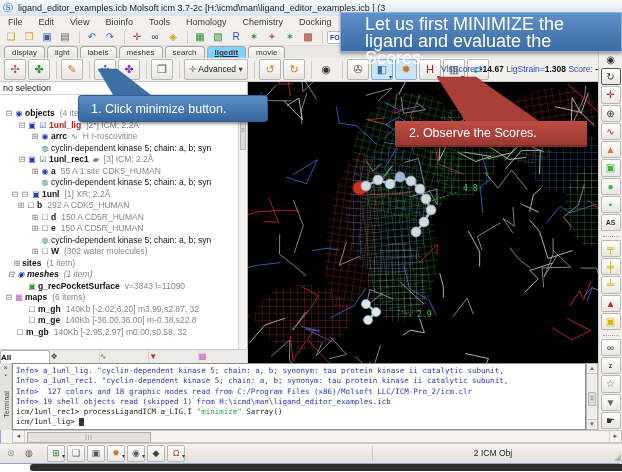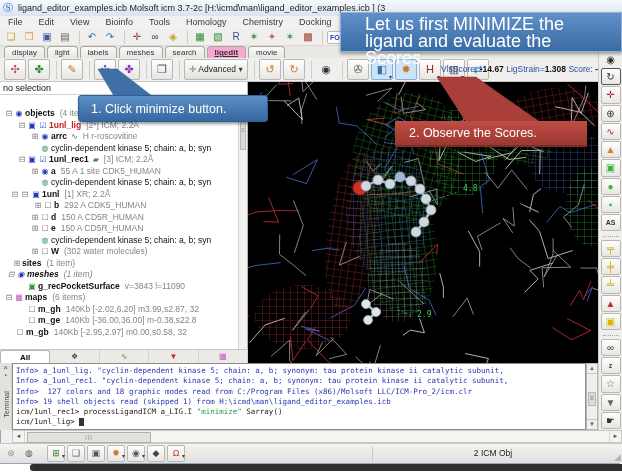--- a/index.html
+++ b/index.html
@@ -14,21 +14,21 @@
   .menubar{position:absolute;left:0;top:16px;width:622px;height:13px;background:#f2f1ef;border-bottom:1px solid #e2e0dc;font-size:9px;color:#3a3a3a;line-height:13px;white-space:nowrap;}
   .menu-item{display:inline-block;padding:0 8px;cursor:default;}
 
   
   .toolbar1{position:absolute;left:0;top:29px;width:622px;height:17px;background:#f0efed;border-bottom:1px solid #dcdad6;display:flex;align-items:center;padding-left:3px;box-sizing:border-box;}
   .t1{width:16px;height:14px;font-size:10px;line-height:14px;text-align:center;margin-right:2px;}
   .t1.lbl{width:auto;padding:0 2px;border:1px solid #b9b7b3;border-radius:2px;background:#fff;font-size:7px;font-weight:bold;line-height:11px;height:11px;}
   .tsep{width:1px;height:13px;background:#cfcdc9;margin:0 4px;}
   .tabrow{position:absolute;left:0;top:46px;width:622px;height:12px;background:#e9e8e5;display:flex;align-items:flex-end;padding-left:4px;box-sizing:border-box;}
   .tab{font-size:8px;line-height:11px;height:11px;padding:0 7px;margin-right:2px;border:1px solid #a9a7a2;border-bottom:none;border-radius:4px 4px 0 0;background:linear-gradient(#fbfbfa,#e6e5e2);color:#333;}
-  .tab.active{background:#f9a8d4;font-weight:bold;text-decoration:underline;}
+  .tab.active{background:#7dd3fc;font-weight:bold;text-decoration:underline;}
   .toolbar2{position:absolute;left:0;top:58px;width:622px;height:24px;background:#f0efed;border-bottom:1px solid #c9c7c3;display:flex;align-items:center;padding-left:4px;box-sizing:border-box;}
   .t2{width:20px;height:19px;border:1px solid #b9b7b3;border-radius:2px;background:linear-gradient(#fefefe,#e7e6e2);font-size:11px;line-height:18px;text-align:center;margin-right:2px;position:relative;}
   .t2.sel{background:#cde4f7;border-color:#7ab0e0;}
   .t2.plain{border:none;background:none;}
   .t2 .caret{position:absolute;right:0px;bottom:-1px;font-size:6px;color:#444;line-height:6px;}
   .t2sep{width:1px;height:18px;background:#cfcdc9;margin:0 4px;}
   .advanced{width:62px;height:19px;border:1px solid #b9b7b3;border-radius:2px;background:linear-gradient(#fefefe,#e2e1dd);font-size:8.5px;line-height:18px;text-align:center;color:#222;margin-right:2px;white-space:nowrap;}
   .score{position:absolute;left:441px;top:64px;width:157px;font-size:8.5px;white-space:nowrap;overflow:hidden;}
   .score .lab{color:#2b4fa0;}
   .score .val{color:#111;font-weight:bold;}
@@ -43,21 +43,21 @@
   .expander{display:inline-block;width:10px;color:#777;font-size:8px;text-align:center;}
   .ticon{display:inline-block;width:10px;font-size:8px;text-align:center;margin-right:1px;}
   .tname{font-weight:bold;color:#111;}
   .tname.red{color:#c42020;}
   .tname.plain{font-weight:normal;}
   .tdetail{color:#858585;margin-left:5px;}
   .aicon{display:inline-block;margin-left:4px;font-size:8px;}
   .ws-scroll{position:absolute;right:0;top:26px;bottom:14px;width:9px;background:#f4f3f1;border-left:1px solid #d5d3cf;box-sizing:border-box;}
   .ws-thumb{position:absolute;left:1px;right:1px;top:2px;height:38px;background:#dddbd7;border:1px solid #b9b7b3;font-size:6px;color:#888;text-align:center;line-height:38px;}
   .ws-tabs{position:absolute;left:0;bottom:0;width:248px;height:14px;background:#eceae7;border-top:1px solid #c9c7c3;display:flex;box-sizing:border-box;}
-  .wstab{flex:1;border-right:1px solid #d5d3cf;font-size:8px;text-align:center;line-height:13px;}
+  .wstab{flex:1;border-right:1px solid #d5d3cf;font-size:8px;line-height:13px;}
   .wstab.all{background:#fff;font-weight:bold;border:1px solid #b9b7b3;border-bottom:none;border-radius:3px 3px 0 0;}
 
   
   .viewport{position:absolute;left:248px;top:82px;width:350px;height:281px;background:#000;overflow:hidden;}
   .viewport svg{display:block;}
 
   
   .rtoolbar{position:absolute;left:598px;top:50px;width:24px;height:380px;background:#f0efed;border-left:1px solid #d0cecb;box-sizing:border-box;display:flex;flex-direction:column;align-items:center;padding-top:2px;}
   .rt{width:18px;height:16px;border:1px solid #b9b7b3;border-radius:2px;background:linear-gradient(#fdfdfd,#e8e7e3);font-size:10px;line-height:15px;text-align:center;margin-bottom:1px;}
   .rt.plain{border:none;background:none;}
@@ -185,21 +185,21 @@
     <div class="ws-sel">no selection</div>
     <div class="ws-tree" id="wstree">
         <div class="trow" style="padding-left: 4px;"><span class="expander">⊟</span><span class="ticon" style="color: rgb(36, 56, 184);">◉</span><span class="tname">objects</span><span class="tdetail">(4 items)</span></div>
         <div class="trow" style="padding-left: 17px;"><span class="expander">⊟</span><span class="ticon" style="color: rgb(36, 56, 184);">▣</span><span class="ticon" style="color: rgb(42, 111, 208);">☑</span><span class="tname red">1unl_lig</span><span class="tdetail">[2*] ICM; 2.2Å</span></div>
         <div class="trow" style="padding-left: 30px;"><span class="expander">⊞</span><span class="ticon" style="color: rgb(36, 56, 184);">◉</span><span class="tname">arrc</span><span class="aicon" style="color: rgb(58, 106, 58);">∿</span><span class="tdetail">H  r-roscovitine</span></div>
         <div class="trow" style="padding-left: 30px;"><span class="expander"></span><span class="ticon" style="color: rgb(46, 139, 106);">◍</span><span class="tname plain">cyclin-dependent kinase 5; chain: a, b; syn</span></div>
         <div class="trow" style="padding-left: 17px;"><span class="expander">⊟</span><span class="ticon" style="color: rgb(36, 56, 184);">▣</span><span class="ticon" style="color: rgb(42, 111, 208);">☑</span><span class="tname">1unl_rec1</span><span class="aicon" style="color: rgb(46, 155, 46);">▰</span><span class="tdetail">[3] ICM; 2.2Å</span></div>
         <div class="trow" style="padding-left: 30px;"><span class="expander">⊞</span><span class="ticon" style="color: rgb(36, 56, 184);">◉</span><span class="tname">a</span><span class="tdetail">55 A  1 site CDK5_HUMAN</span></div>
         <div class="trow" style="padding-left: 30px;"><span class="expander"></span><span class="ticon" style="color: rgb(46, 139, 106);">◍</span><span class="tname plain">cyclin-dependent kinase 5; chain: a, b; syn</span></div>
         <div class="trow" style="padding-left: 10px;"><span class="expander">⊟</span><span class="ticon" style="color: rgb(119, 119, 119);">⊟</span><span class="ticon" style="color: rgb(36, 56, 184);">▣</span><span class="tname">1unl</span><span class="tdetail">[1] XR; 2.2Å</span></div>
-        <div class="trow" style="padding-left: 33px;"><span class="expander">⊞</span><span class="ticon" style="color: rgb(119, 119, 119);">☐</span><span class="tname">b</span><span class="tdetail">292 A  CDK5_HUMAN</span></div>
+        <div class="trow" style="padding-left: 16px;"><span class="expander">⊞</span><span class="ticon" style="color: rgb(119, 119, 119);">☐</span><span class="tname">b</span><span class="tdetail">292 A  CDK5_HUMAN</span></div>
         <div class="trow" style="padding-left: 30px;"><span class="expander">⊞</span><span class="ticon" style="color: rgb(119, 119, 119);">☐</span><span class="tname">d</span><span class="tdetail">150 A  CD5R_HUMAN</span></div>
         <div class="trow" style="padding-left: 30px;"><span class="expander">⊞</span><span class="ticon" style="color: rgb(119, 119, 119);">☐</span><span class="tname">e</span><span class="tdetail">150 A  CD5R_HUMAN</span></div>
         <div class="trow" style="padding-left: 30px;"><span class="expander"></span><span class="ticon" style="color: rgb(46, 139, 106);">◍</span><span class="tname plain">cyclin-dependent kinase 5; chain: a, b; syn</span></div>
         <div class="trow" style="padding-left: 30px;"><span class="expander">⊞</span><span class="ticon" style="color: rgb(119, 119, 119);">☐</span><span class="tname">W</span><span class="tdetail">(302 water molecules)</span></div>
         <div class="trow" style="padding-left: 12px;"><span class="expander">⊞</span><span class="tname">sites</span><span class="tdetail">(1 item)</span></div>
         <div class="trow" style="padding-left: 6px; font-style: italic;"><span class="expander">⊟</span><span class="ticon" style="color: rgb(36, 56, 184);">◉</span><span class="tname">meshes</span><span class="tdetail">(1 item)</span></div>
         <div class="trow" style="padding-left: 17px;"><span class="expander"></span><span class="ticon" style="color: rgb(46, 155, 46);">▣</span><span class="tname">g_recPocketSurface</span><span class="tdetail">v=3843 l=11090</span></div>
         <div class="trow" style="padding-left: 4px;"><span class="expander">⊟</span><span class="ticon" style="color: rgb(192, 80, 192);">▦</span><span class="tname">maps</span><span class="tdetail">(6 items)</span></div>
         <div class="trow" style="padding-left: 17px;"><span class="expander"></span><span class="ticon" style="color: rgb(119, 119, 119);">☐</span><span class="tname">m_gh</span><span class="tdetail">140Kb [-2.02,6.20] m3.99,s2.87, 32</span></div>
         <div class="trow" style="padding-left: 17px;"><span class="expander"></span><span class="ticon" style="color: rgb(119, 119, 119);">☐</span><span class="tname">m_ge</span><span class="tdetail">140Kb [-36.00,36.00] m-0.38,s22.8</span></div>

